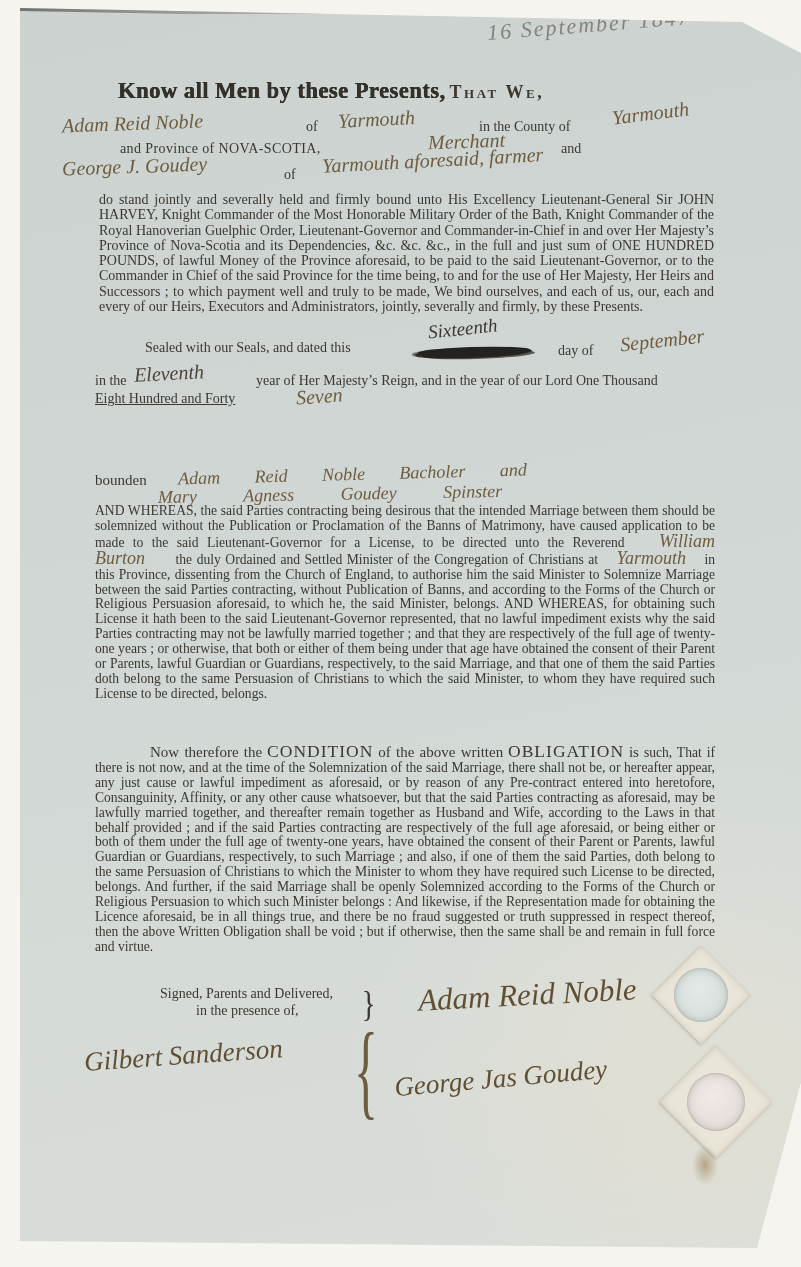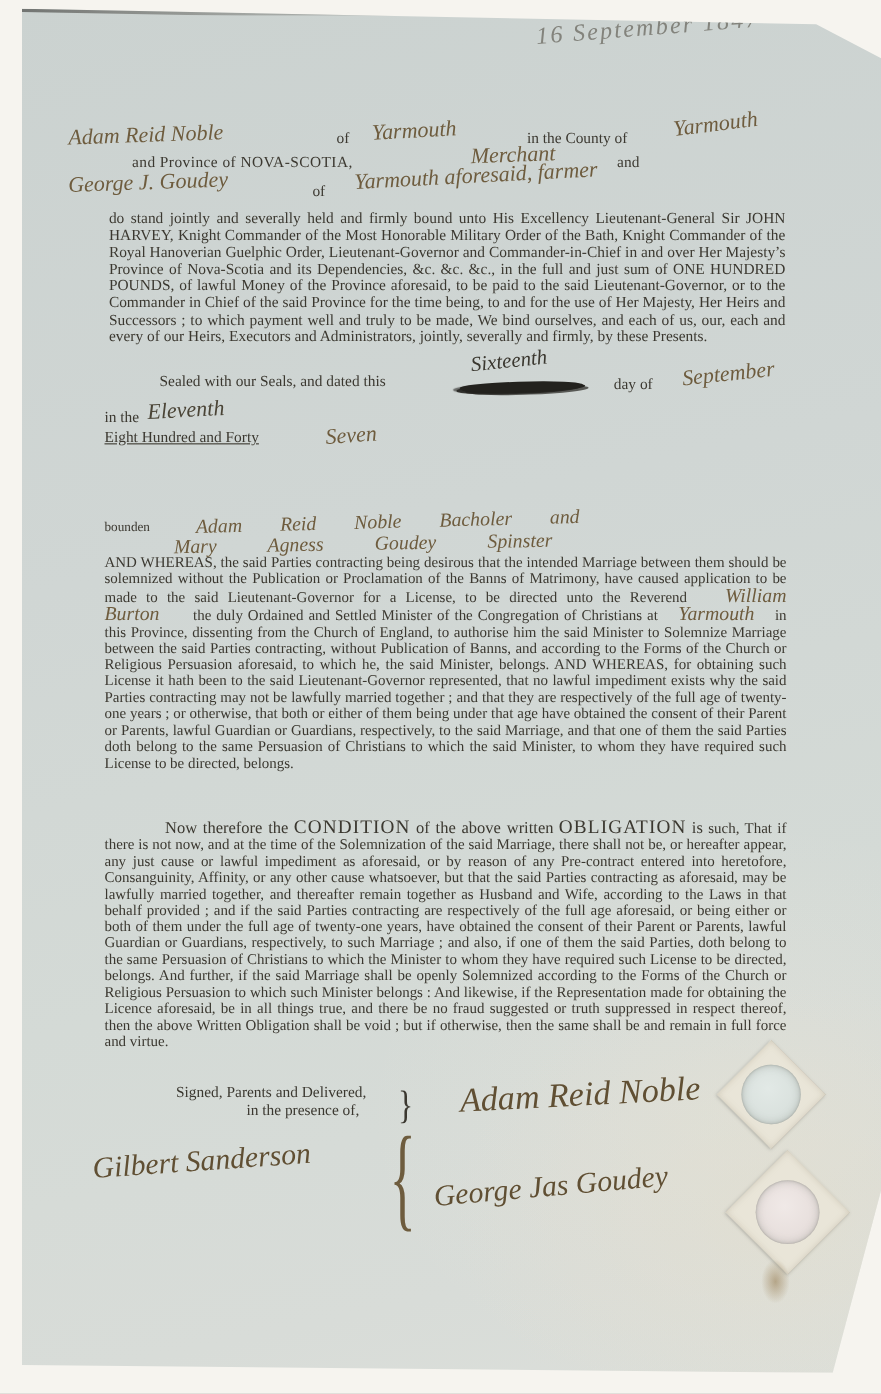--- a/index.html
+++ b/index.html
@@ -47,20 +47,24 @@
 </head>
 <body>
 
 <div class="stage">
   <div class="paper">
 
     <div class="top-edge-shadow"></div>
 
     <div class="abs pencil docket" style="left:487px;top:12px;">16 September 1847</div>
 
+    <div class="abs" style="left:118px;top:78px;white-space:nowrap;">
+      <span class="heading-black">Know all Men by these Presents,</span>
+      <span class="heading-caps">That We,</span>
+    </div>
 
     <div class="abs hand hand-lg" style="left:62px;top:112px;transform:rotate(-2deg);">Adam Reid Noble</div>
     <div class="abs print fill-line" style="left:306px;top:119px;">of</div>
     <div class="abs hand hand-lg" style="left:338px;top:108px;transform:rotate(-3deg);">Yarmouth</div>
     <div class="abs print fill-line" style="left:479px;top:119px;white-space:nowrap;">in the County of</div>
     <div class="abs hand hand-lg" style="left:612px;top:102px;transform:rotate(-7deg);">Yarmouth</div>
 
     <div class="abs print fill-line caps-inline" style="left:120px;top:141px;white-space:nowrap;">and Province of NOVA-SCOTIA,</div>
     <div class="abs hand hand-lg" style="left:428px;top:130px;transform:rotate(-2deg);">Merchant</div>
     <div class="abs print fill-line" style="left:561px;top:141px;">and</div>
@@ -72,42 +76,43 @@
     <p class="abs para" style="left:99px;top:192px;width:615px;">do stand jointly and severally held and firmly bound unto His Excellency Lieutenant-General Sir JOHN HARVEY, Knight Commander of the Most Honorable Military Order of the Bath, Knight Commander of the Royal Hanoverian Guelphic Order, Lieutenant-Governor and Commander-in-Chief in and over Her Majesty’s Province of Nova-Scotia and its Dependencies, &amp;c. &amp;c. &amp;c., in the full and just sum of ONE HUNDRED POUNDS, of lawful Money of the Province aforesaid, to be paid to the said Lieutenant-Governor, or to the Commander in Chief of the said Province for the time being, to and for the use of Her Majesty, Her Heirs and Successors ; to which payment well and truly to be made, We bind ourselves, and each of us, our, each and every of our Heirs, Executors and Administrators, jointly, severally and firmly, by these Presents.</p>
 
     <div class="abs print fill-line" style="left:145px;top:340px;white-space:nowrap;">Sealed with our Seals, and dated this</div>
     <div class="abs hand" style="left:428px;top:318px;font-size:19px;transform:rotate(-6deg);color:#3a372f;">Sixteenth</div>
     <div class="scribble" style="left:418px;top:347px;width:112px;height:9px;"></div>
     <div class="abs print fill-line" style="left:558px;top:343px;">day of</div>
     <div class="abs hand hand-lg" style="left:620px;top:329px;transform:rotate(-6deg);">September</div>
 
     <div class="abs print fill-line" style="left:95px;top:373px;text-align:center;">in the</div>
     <div class="abs hand hand-lg" style="left:134px;top:362px;transform:rotate(-3deg);color:#4a4436;">Eleventh</div>
+    <div class="abs print fill-line" style="left:256px;top:373px;white-space:nowrap;">year of Her Majesty’s Reign, and in the year of our Lord One Thousand</div>
     <div class="abs print fill-line" style="left:95px;top:391px;white-space:nowrap;text-decoration:underline;">Eight Hundred and Forty</div>
     <div class="abs hand hand-lg" style="left:296px;top:385px;transform:rotate(-4deg);">Seven</div>
 
-    <div class="abs print" style="left:95px;top:472px;font-size:12px;">bounden</div>
+    <div class="abs print" style="left:95px;top:472px;font-size:15px;">bounden</div>
     <div class="abs hand ws-wide" style="left:178px;top:464px;font-size:18px;transform:rotate(-1.5deg);white-space:nowrap;">Adam Reid Noble Bacholer and</div>
     <div class="abs hand ws-wider" style="left:158px;top:484px;font-size:18px;transform:rotate(-1deg);white-space:nowrap;">Mary Agness Goudey Spinster</div>
 
     <p class="abs para2" style="left:95px;top:504px;width:620px;"><span>AND WHEREAS, the said Parties contracting being desirous that the intended Marriage between them should be solemnized without the Publication or Proclamation of the Banns of Matrimony, have caused application to be made to the said Lieutenant-Governor for a License, to be directed unto the Reverend</span>
       <span class="hand" style="font-size:18px;padding:0 26px;">William Burton</span>
       <span>the duly Ordained and Settled Minister of the Congregation of Christians at</span>
       <span class="hand" style="font-size:18px;padding:0 14px;">Yarmouth</span>
       <span>in this Province, dissenting from the Church of England, to authorise him the said Minister to Solemnize Marriage between the said Parties contracting, without Publication of Banns, and according to the Forms of the Church or Religious Persuasion aforesaid, to which he, the said Minister, belongs.  AND WHEREAS, for obtaining such License it hath been to the said Lieutenant-Governor represented, that no lawful impediment exists why the said Parties contracting may not be lawfully married together ; and that they are respectively of the full age of twenty-one years ; or otherwise, that both or either of them being under that age have obtained the consent of their Parent or Parents, lawful Guardian or Guardians, respectively, to the said Marriage, and that one of them the said Parties doth belong to the same Persuasion of Christians to which the said Minister, to whom they have required such License to be directed, belongs.</span></p>
 
     <p class="abs para2" style="left:95px;top:744px;width:620px;text-indent:55px;"><span class="lead-big">Now therefore the</span>
       <span class="lead-caps">CONDITION</span>
       <span class="lead-big">of the above written</span>
       <span class="lead-caps">OBLIGATION</span>
       <span class="lead-big">is</span>
       <span>such, That if there is not now, and at the time of the Solemnization of the said Marriage, there shall not be, or hereafter appear, any just cause or lawful impediment as aforesaid, or by reason of any Pre-contract entered into heretofore, Consanguinity, Affinity, or any other cause whatsoever, but that the said Parties contracting as aforesaid, may be lawfully married together, and thereafter remain together as Husband and Wife, according to the Laws in that behalf provided ; and if the said Parties contracting are respectively of the full age aforesaid, or being either or both of them under the full age of twenty-one years, have obtained the consent of their Parent or Parents, lawful Guardian or Guardians, respectively, to such Marriage ; and also, if one of them the said Parties, doth belong to the same Persuasion of Christians to which the Minister to whom they have required such License to be directed, belongs.  And further, if the said Marriage shall be openly Solemnized according to the Forms of the Church or Religious Persuasion to which such Minister belongs : And likewise, if the Representation made for obtaining the Licence aforesaid, be in all things true, and there be no fraud suggested or truth suppressed in respect thereof, then the above Written Obligation shall be void ; but if otherwise, then the same shall be and remain in full force and virtue.</span></p>
 
     <div class="abs print" style="left:160px;top:986px;font-size:14px;white-space:nowrap;">Signed, Parents and Delivered,</div>
-    <div class="abs print" style="left:196px;top:1003px;font-size:14px;white-space:nowrap;margin-left:28px;">in the presence of,</div>
+    <div class="abs print" style="left:196px;top:1003px;font-size:14px;white-space:nowrap;">in the presence of,</div>
     <div class="abs brace-print" style="left:360px;top:983px;">}</div>
 
     <div class="abs sig" style="left:418px;top:977px;font-size:31px;transform:rotate(-3deg);">Adam Reid Noble</div>
 
     <div class="abs sig" style="left:84px;top:1040px;font-size:27px;transform:rotate(-4deg);">Gilbert Sanderson</div>
     <div class="abs brace-ink" style="left:342px;top:1013px;">{</div>
     <div class="abs sig" style="left:394px;top:1063px;font-size:27px;transform:rotate(-5deg);">George Jas Goudey</div>
 
     <div class="seal-wafer" style="left:666px;top:960px;width:70px;height:70px;"></div>
     <div class="seal-disc" style="left:674px;top:968px;width:54px;height:54px;background:radial-gradient(circle at 45% 40%, #e2e9e6, #d4dcd8);"></div>

